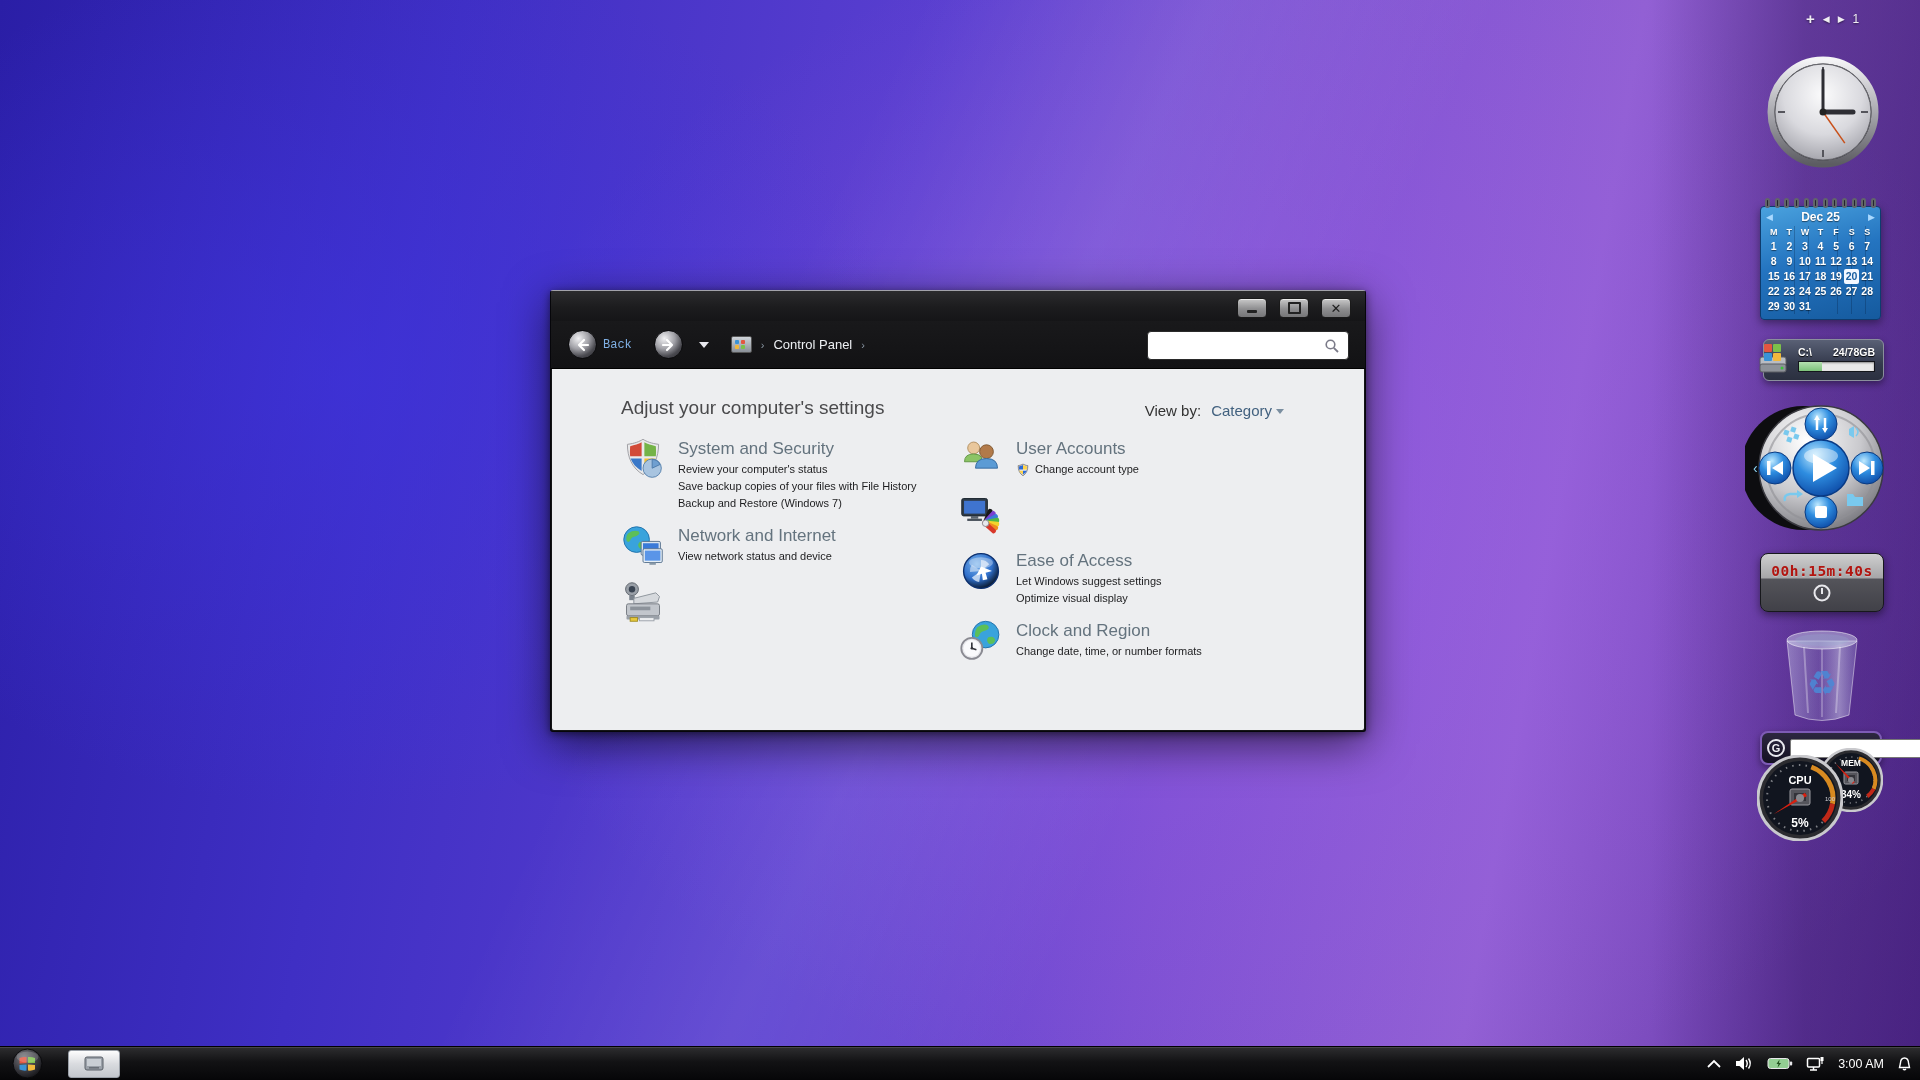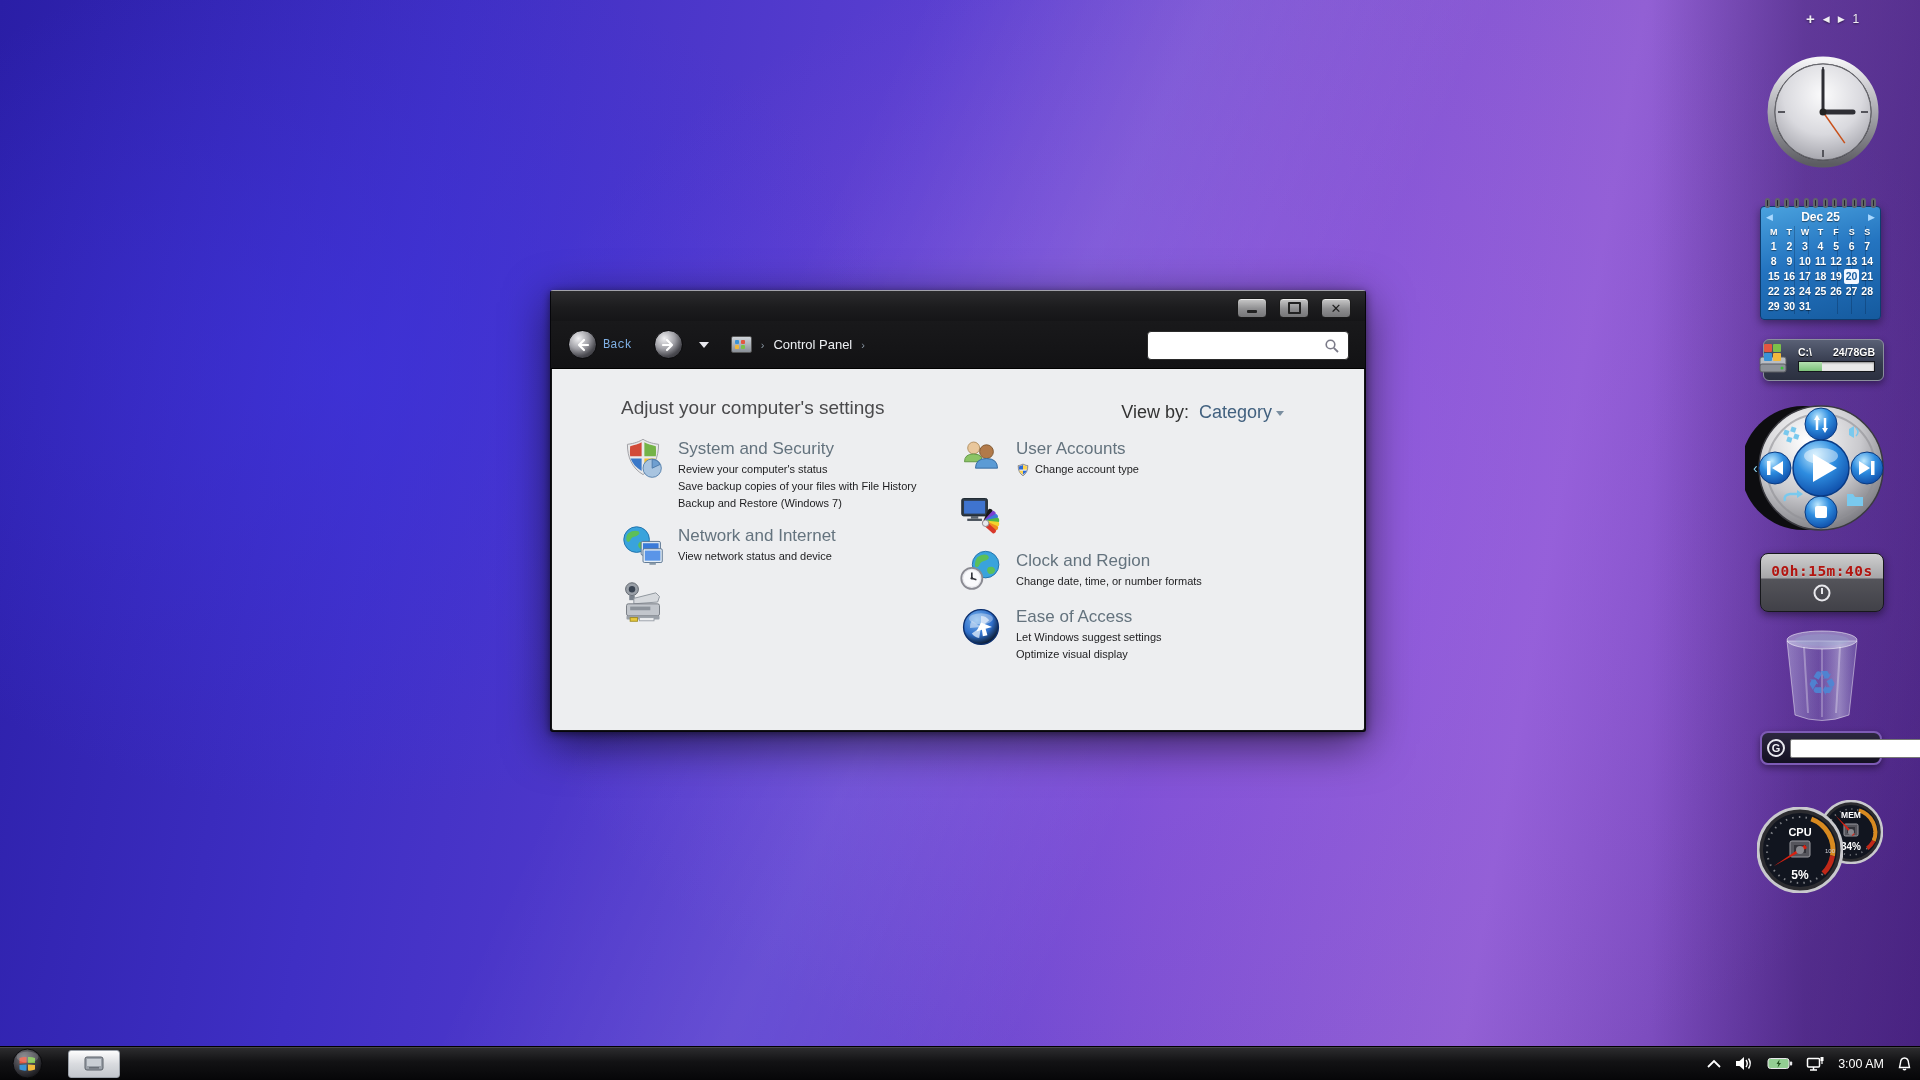--- a/index.html
+++ b/index.html
@@ -46,21 +46,21 @@
   .crumb-icon i{position:absolute;width:4px;height:4px;border-radius:1px;}
   .crumb{display:flex;align-items:center;gap:9px;margin-left:9px;color:#eceff2;font-size:13px;}
   .crumb .sep{color:#8a97a4;font-size:11px;}
   .navsearch{position:absolute;right:16px;top:10px;width:200px;height:27px;background:#fff;
     border:1px solid #2a2a2a;border-radius:4px;display:flex;align-items:center;}
   .navsearch input{border:none;outline:none;flex:1;height:20px;margin-left:8px;font-size:12px;background:transparent;}
   .navsearch svg{margin-right:8px;}
 
   .content{position:absolute;left:1px;right:1px;top:78px;bottom:1px;background:#edeef0;border-radius:0 0 2px 2px;}
   .content-title{position:absolute;left:69px;top:28px;font-size:19px;color:#4a4a4c;}
-  .viewby{position:absolute;right:80px;top:33px;display:flex;gap:10px;align-items:center;font-size:18px;}
+  .viewby{position:absolute;right:80px;top:33px;display:flex;gap:10px;align-items:center;font-size:15px;}
   .viewby .lbl{color:#333;}
   .viewby .val{color:#42617f;display:flex;align-items:center;gap:4px;}
   .viewby .tri{width:0;height:0;border-left:4px solid transparent;border-right:4px solid transparent;border-top:5px solid #7a8ea0;margin-top:2px;}
 
   .cols{position:absolute;left:69px;top:68px;right:40px;display:flex;}
   .col{width:338px;}
   .col.right{margin-left:0;}
   .cat-item{display:flex;margin-bottom:12px;min-height:44px;}
   .cat-icon{width:44px;height:44px;flex:0 0 auto;margin-right:13px;}
   .cat-icon svg{width:44px;height:44px;}
@@ -105,21 +105,21 @@
   
   .g-bin{left:1772px;top:625px;}
   
   .g-search{left:1760px;top:731px;width:122px;height:34px;border-radius:8px;border:2px solid #7d5bb5;
     background:linear-gradient(#2c2740,#141122);display:flex;align-items:center;padding:0 5px;box-sizing:border-box;
     box-shadow:0 3px 7px rgba(0,0,0,.4);}
   .gs-logo{width:18px;height:18px;border-radius:50%;border:2px solid #e9e9ef;color:#f2f2f6;font-size:11px;
     font-weight:bold;display:flex;align-items:center;justify-content:center;box-sizing:border-box;flex:0 0 auto;}
   .gs-input{flex:1;height:17px;margin:0 5px;border:1px solid #777;border-radius:2px;font-size:10px;padding:0 3px;outline:none;}
   
-  .g-cpu{left:1757px;top:800px;width:134px;height:92px;text-align:center;}
+  .g-cpu{left:1757px;top:748px;width:134px;height:92px;text-align:center;}
   .g-cpu .mem{position:absolute;left:62px;top:0;}
   .g-cpu .cpu{position:absolute;left:0;top:7px;}
 
   
   .taskbar{position:absolute;left:0;bottom:0;width:1920px;height:33px;
     background:linear-gradient(#2e2e30,#121214 45%,#060608);border-top:1px solid #000;box-shadow:inset 0 1px 0 rgba(255,255,255,.12);}
   .orb{position:absolute;left:12px;top:1px;}
   .taskbtn{position:absolute;left:68px;top:3px;width:50px;height:26px;border-radius:3px;border:1px solid #9aa0a8;
     background:linear-gradient(#fdfdfd,#d9dbdf 50%,#c3c7cd);display:flex;align-items:center;justify-content:center;}
   .tray{position:absolute;right:8px;top:0;height:33px;display:flex;align-items:center;gap:13px;}
@@ -543,38 +543,20 @@
                     <rect x="0" y="8" width="18" height="5" rx="2" transform="rotate(-12 2 10)" fill="#4fb848"></rect>
                     <rect x="0" y="8" width="18" height="5" rx="2" transform="rotate(6 2 10)" fill="#f3d42c"></rect>
                     <rect x="0" y="8" width="18" height="5" rx="2" transform="rotate(24 2 10)" fill="#ef8e1f"></rect>
                     <rect x="0" y="8" width="18" height="5" rx="2" transform="rotate(42 2 10)" fill="#d8372a"></rect>
                     <circle cx="3" cy="11" r="3.5" fill="#e8e8ec" stroke="#8a8a92"></circle>
                   </g>
                 </svg></div>
             </div>
             <div class="cat-item">
               <div class="cat-icon"><svg viewBox="0 0 48 48">
-                  <circle cx="29" cy="17" r="14.5" fill="#39a3dc" stroke="#1f6fa8"></circle>
-                  <path d="M20 9 Q26 4.5 31.5 7 Q34.5 10.5 29 12.5 Q23 13.5 22 18 Q20 21.5 17.5 18.5 Q17 13 20 9Z" fill="#5cbf58"></path>
-                  <path d="M32 20 Q38.5 18 39.5 23.5 Q38 28.5 32.5 27 Q29 23.5 32 20Z" fill="#5cbf58"></path>
-                  <circle cx="14" cy="32" r="11.5" fill="#e8e8ec" stroke="#8a8a92" stroke-width="2"></circle>
-                  <circle cx="14" cy="32" r="9" fill="#fafafc"></circle>
-                  <line x1="14" y1="32" x2="14" y2="25.5" stroke="#33343a" stroke-width="1.8"></line>
-                  <line x1="14" y1="32" x2="19" y2="33.5" stroke="#33343a" stroke-width="1.8"></line>
-                  <circle cx="14" cy="32" r="1.4" fill="#33343a"></circle>
-                </svg></div>
-              <div class="cat-text">
-                <div class="cat-heading">Clock and Region</div>
-                <div class="cat-sub">
-                  <span>Change date, time, or number formats</span>
-                </div>
-              </div>
-            </div>
-            <div class="cat-item">
-              <div class="cat-icon"><svg viewBox="0 0 48 48">
                   <defs>
                     <radialGradient id="eag" cx="38%" cy="30%" r="80%">
                       <stop offset="0%" stop-color="#7ab4ec"></stop>
                       <stop offset="55%" stop-color="#2f6fcb"></stop>
                       <stop offset="100%" stop-color="#12folder"></stop>
                       <stop offset="100%" stop-color="#123f8f"></stop>
                     </radialGradient>
                   </defs>
                   <circle cx="24" cy="24" r="19" fill="url(#eag)" stroke="#0c2f6e" stroke-width="1.5"></circle>
                   <ellipse cx="24" cy="15" rx="13" ry="6" fill="#ffffff" opacity="0.35"></ellipse>
@@ -583,20 +565,38 @@
                   <path d="M24 24 L14 31 A12 12 0 0 0 22 36 Z" fill="#dce8f8" opacity="0.8"></path>
                   <polygon points="24,19 36,24 29,26 31,33 26,34 25,27 19,29" fill="#ffffff"></polygon>
                 </svg></div>
               <div class="cat-text">
                 <div class="cat-heading">Ease of Access</div>
                 <div class="cat-sub">
                   <span>Let Windows suggest settings</span>
                 </div>
                 <div class="cat-sub">
                   <span>Optimize visual display</span>
+                </div>
+              </div>
+            </div>
+            <div class="cat-item">
+              <div class="cat-icon"><svg viewBox="0 0 48 48">
+                  <circle cx="29" cy="17" r="14.5" fill="#39a3dc" stroke="#1f6fa8"></circle>
+                  <path d="M20 9 Q26 4.5 31.5 7 Q34.5 10.5 29 12.5 Q23 13.5 22 18 Q20 21.5 17.5 18.5 Q17 13 20 9Z" fill="#5cbf58"></path>
+                  <path d="M32 20 Q38.5 18 39.5 23.5 Q38 28.5 32.5 27 Q29 23.5 32 20Z" fill="#5cbf58"></path>
+                  <circle cx="14" cy="32" r="11.5" fill="#e8e8ec" stroke="#8a8a92" stroke-width="2"></circle>
+                  <circle cx="14" cy="32" r="9" fill="#fafafc"></circle>
+                  <line x1="14" y1="32" x2="14" y2="25.5" stroke="#33343a" stroke-width="1.8"></line>
+                  <line x1="14" y1="32" x2="19" y2="33.5" stroke="#33343a" stroke-width="1.8"></line>
+                  <circle cx="14" cy="32" r="1.4" fill="#33343a"></circle>
+                </svg></div>
+              <div class="cat-text">
+                <div class="cat-heading">Clock and Region</div>
+                <div class="cat-sub">
+                  <span>Change date, time, or number formats</span>
                 </div>
               </div>
             </div>
           </div>
       </div>
     </div>
   </div>
 
   <div class="taskbar">
     <svg class="orb" width="31" height="31" viewBox="0 0 31 31">

